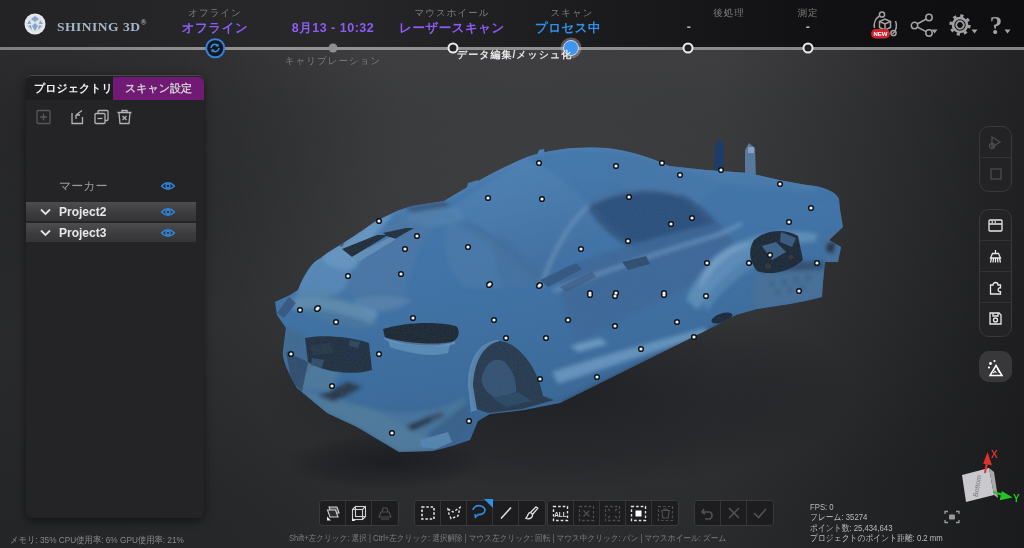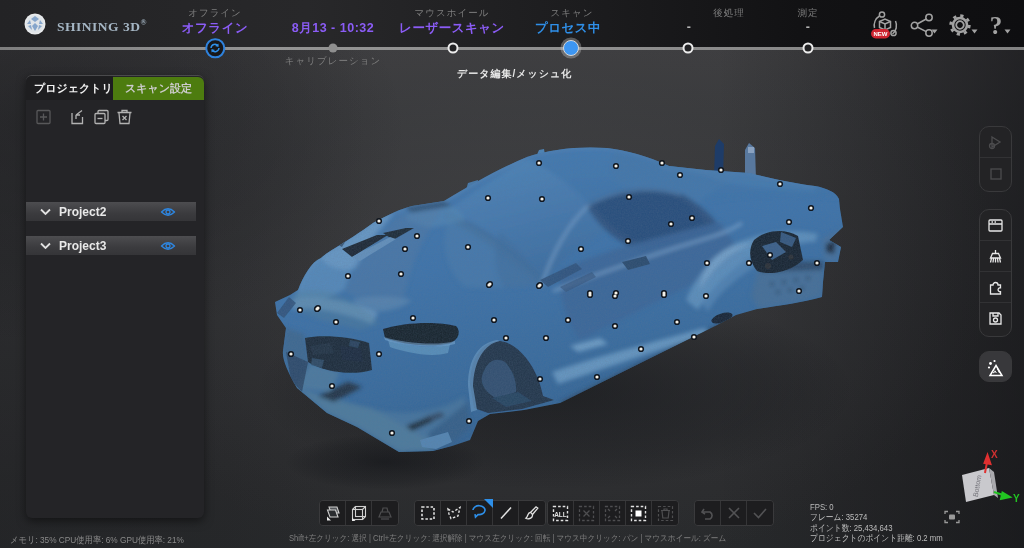--- a/index.html
+++ b/index.html
@@ -18,25 +18,25 @@
   background: linear-gradient(90deg, #232325 0%, #28282a 30%, #1d1d1f 55%, #121214 78%, #0e0e10 100%); }
 #topline { position:absolute; left:0; top:47px; width:1024px; height:2.6px;
   background: linear-gradient(90deg,#7e7e7e 0%, #949494 25%, #8e8e8e 60%, #828282 100%); }
 .navlbl { position:absolute; top:7px; font-size:9.5px; color:#7d7d7d; text-align:center; transform:translateX(-50%); white-space:nowrap; letter-spacing:1px;}
 .navval { position:absolute; top:20px; font-size:12.5px; font-weight:bold; color:#8b5cf6; text-align:center; transform:translateX(-50%); white-space:nowrap; letter-spacing:0.5px;}
 .node { position:absolute; top:48px; transform:translate(-50%,-50%); border-radius:50%; }
 
 #logo { position:absolute; left:24px; top:13px; }
 #logotext { position:absolute; left:57px; top:18px; font-size:13.5px; font-weight:bold; color:#a5b6c4; letter-spacing:0.5px;font-family:Liberation Serif, serif; }
 
-#dataedit { position:absolute; left:457px; top:67px; font-size:10px; font-weight:bold; color:#e8e8e8; letter-spacing:1px; }
+#dataedit { position:absolute; left:457px; top:48px; font-size:10px; font-weight:bold; color:#e8e8e8; letter-spacing:1px; }
 
 #panel { position:absolute; left:26px; top:75px; width:178px; height:443px; background:#242427; border-radius:6px; box-shadow: 0 3px 10px rgba(0,0,0,0.5); border-top:1px solid #4a4a4c;}
 #tab1 { position:absolute; left:0; top:0; width:87px; height:24px; background:#1e1e20; color:#f2f2f2; font-weight:bold; font-size:11px; line-height:24px; padding-left:8px; border-radius:6px 0 0 0; white-space:nowrap; overflow:hidden;}
-#tab2 { position:absolute; left:87px; top:1px; width:91px; height:23px; background:#4d7c0f; color:#cccccc; font-weight:bold; font-size:11px; line-height:23px; text-align:center; border-radius:0 6px 0 0; white-space:nowrap; overflow:hidden;}
+#tab2 { position:absolute; left:87px; top:1px; width:91px; height:23px; background:#701a75; color:#cccccc; font-weight:bold; font-size:11px; line-height:23px; text-align:center; border-radius:0 6px 0 0; white-space:nowrap; overflow:hidden;}
 .prow { position:absolute; left:0; width:170px; height:22px; background:linear-gradient(180deg,#4d4d50 0%, #3b3b3e 60%, #353538 100%); color:#e8e8e8; font-size:12px; font-weight:bold; }
 .srow { position:absolute; left:0; width:170px; height:18px; color:#9b9b9b; font-size:12px; }
 .rowtext { position:absolute; left:33px; top:50%; transform:translateY(-50%); }
 .chev { position:absolute; left:14px; top:50%; transform:translateY(-50%); }
 .eye { position:absolute; left:142px; top:50%; transform:translate(-50%,-50%); }
 
 .btngroup { position:absolute; height:26px; background:#29292b; border:1px solid #3a3a3c; border-radius:4px; display:flex; }
 .btn { width:26px; height:24px; background:#1d1d1f; border-right:1px solid #353537; display:flex; align-items:center; justify-content:center; position:relative;}
 .btn:first-child { border-radius:3px 0 0 3px; }
 .btn:last-child { border-right:none; border-radius:0 3px 3px 0; }
@@ -456,31 +456,38 @@
           <path d="M5.5,10.5 L10.5,10.5"></path>
         </g>
         <g transform="translate(81,0)">
           <path d="M4,5 L5,15.5 L14,15.5 L15,5"></path>
           <path d="M2.5,4.5 L16.5,4.5 M7,4 L7,2.5 L12,2.5 L12,4"></path>
           <path d="M7.5,8 L11.5,12 M11.5,8 L7.5,12"></path>
         </g>
       </g>
     </svg>
 
+    <div class="srow" style="top:101px;">
+      <span class="rowtext">マーカー</span>
+      <svg class="eye" width="15" height="10" viewBox="0 0 15 10">
+          <path d="M1,5 Q7.5,-1.5 14,5 Q7.5,11.5 1,5 Z" stroke="#2e86e0" stroke-width="1.4" fill="none"></path>
+          <circle cx="7.5" cy="5" r="2" fill="none" stroke="#2e86e0" stroke-width="1.3"></circle>
+        </svg>
+    </div>
     <div class="prow" style="top:126px; height:19px;">
       <svg class="chev" width="11" height="7" viewBox="0 0 11 7">
           <path d="M1,1 L5.5,5.5 L10,1" stroke="#e0e0e0" stroke-width="1.8" fill="none"></path>
         </svg>
       <span class="rowtext">Project2</span>
       <svg class="eye" width="15" height="10" viewBox="0 0 15 10">
           <path d="M1,5 Q7.5,-1.5 14,5 Q7.5,11.5 1,5 Z" stroke="#2e86e0" stroke-width="1.4" fill="none"></path>
           <circle cx="7.5" cy="5" r="2" fill="none" stroke="#2e86e0" stroke-width="1.3"></circle>
         </svg>
     </div>
-    <div class="prow" style="top:160px; height:19px;">
+    <div class="prow" style="top:147px; height:19px;">
       <svg class="chev" width="11" height="7" viewBox="0 0 11 7">
           <path d="M1,1 L5.5,5.5 L10,1" stroke="#e0e0e0" stroke-width="1.8" fill="none"></path>
         </svg>
       <span class="rowtext">Project3</span>
       <svg class="eye" width="15" height="10" viewBox="0 0 15 10">
           <path d="M1,5 Q7.5,-1.5 14,5 Q7.5,11.5 1,5 Z" stroke="#2e86e0" stroke-width="1.4" fill="none"></path>
           <circle cx="7.5" cy="5" r="2" fill="none" stroke="#2e86e0" stroke-width="1.3"></circle>
         </svg>
     </div>
   </div>

